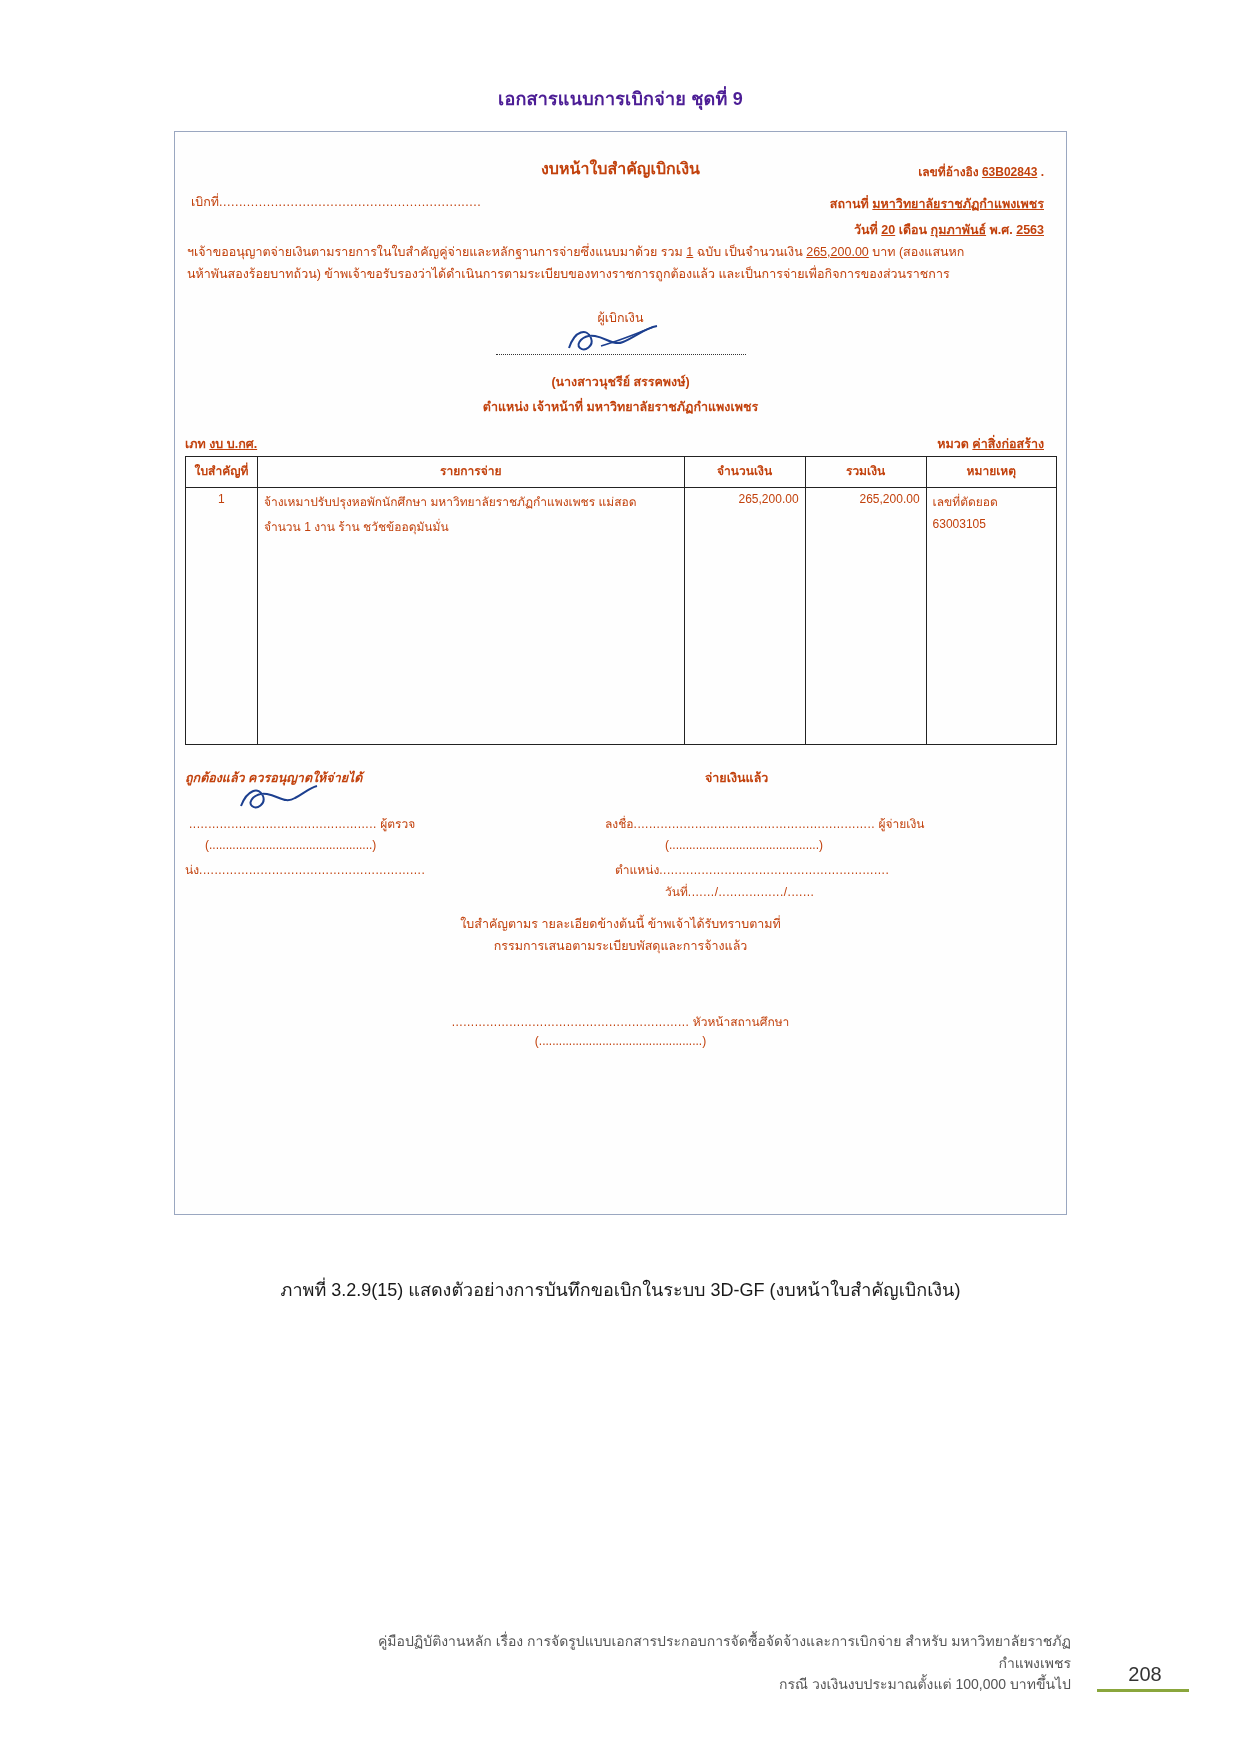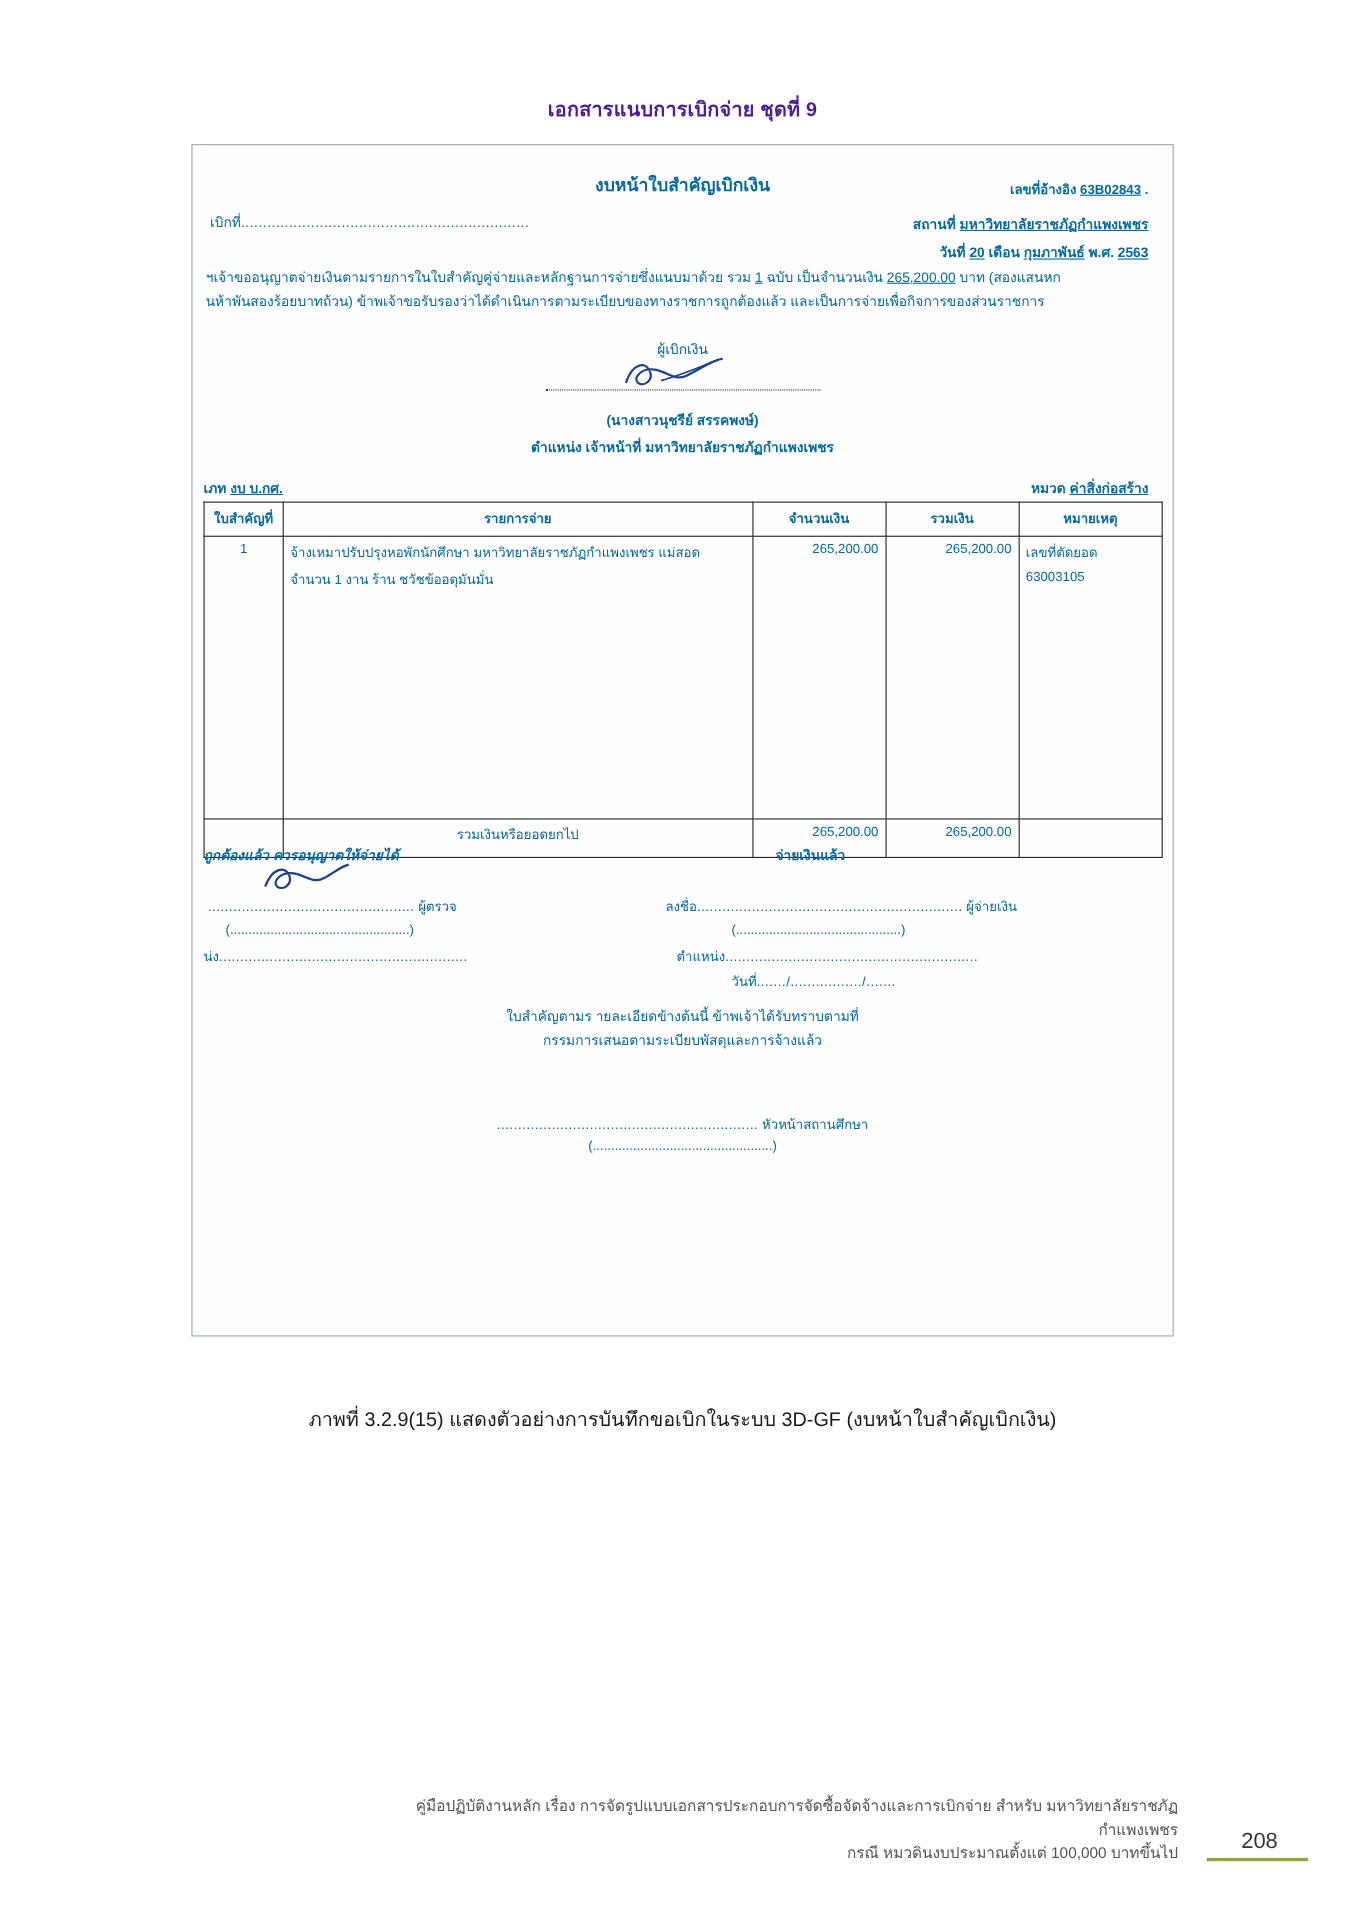--- a/index.html
+++ b/index.html
@@ -38,21 +38,21 @@
     height: 1084px;
     border: 1px solid #9aa7c0;
     background: #fefefe;
     box-sizing: border-box;
   }
   .doc-inner {
     position: relative;
     width: 100%;
     height: 100%;
     font-size: 12.5px;
-    color: #0369a1;
+    color: #c2410c;
   }
 
   .dot-line { letter-spacing: 0.5px; }
 
   .ul { text-decoration: underline; }
 
   
   .doc-title {
     position: absolute;
     top: 24px;
@@ -438,27 +438,20 @@
             <span>จ้างเหมาปรับปรุงหอพักนักศึกษา  มหาวิทยาลัยราชภัฏกำแพงเพชร    แม่สอด</span>
             <span class="desc-line2">จำนวน 1 งาน ร้าน ชวัชข้ออดุมันมั่น</span>
           </td>
           <td class="num">265,200.00</td>
           <td class="num">265,200.00</td>
           <td>
             <span>เลขที่ตัดยอด</span>
             <span class="desc-line2">63003105</span>
           </td>
         </tr>
-        <tr class="sum-row">
-          <td></td>
-          <td class="sum-label">รวมเงินหรือยอดยกไป</td>
-          <td class="num">265,200.00</td>
-          <td class="num">265,200.00</td>
-          <td></td>
-        </tr>
       </tbody>
     </table>
 
     <div class="approve-left">ถูกต้องแล้ว ควรอนุญาตให้จ่ายได้</div>
     <div class="paid-label">จ่ายเงินแล้ว</div>
 
     <svg class="check-scribble" viewBox="0 0 90 32">
       <path d="M6 24 C12 8, 24 4, 28 14 C31 22, 22 28, 17 24 C12 20, 20 10, 32 12 C44 14, 50 22, 60 16 C68 12, 74 6, 82 4" fill="none" stroke="#1c3f8f" stroke-width="2"></path>
     </svg>
 
@@ -493,17 +486,17 @@
     <div class="head-paren">(.................................................)</div>
 
   </div>
 </div>
 
 <div class="caption">ภาพที่ 3.2.9(15) แสดงตัวอย่างการบันทึกขอเบิกในระบบ 3D-GF (งบหน้าใบสำคัญเบิกเงิน)</div>
 
 <div class="footer">
   <div class="footer-text">
     <span>คู่มือปฏิบัติงานหลัก เรื่อง การจัดรูปแบบเอกสารประกอบการจัดซื้อจัดจ้างและการเบิกจ่าย  สำหรับ มหาวิทยาลัยราชภัฏกำแพงเพชร</span><br>
-    <span>กรณี หมวดินงบประมาณตั้งแต่ 100,000 บาทขึ้นไป</span>
+    <span>กรณี วงเงินงบประมาณตั้งแต่ 100,000 บาทขึ้นไป</span>
   </div>
   <div class="page-num-box">208</div>
   <div class="page-num-rule" style="background: rgb(138, 166, 60);"></div>
 </div>
 
 </body></html>

